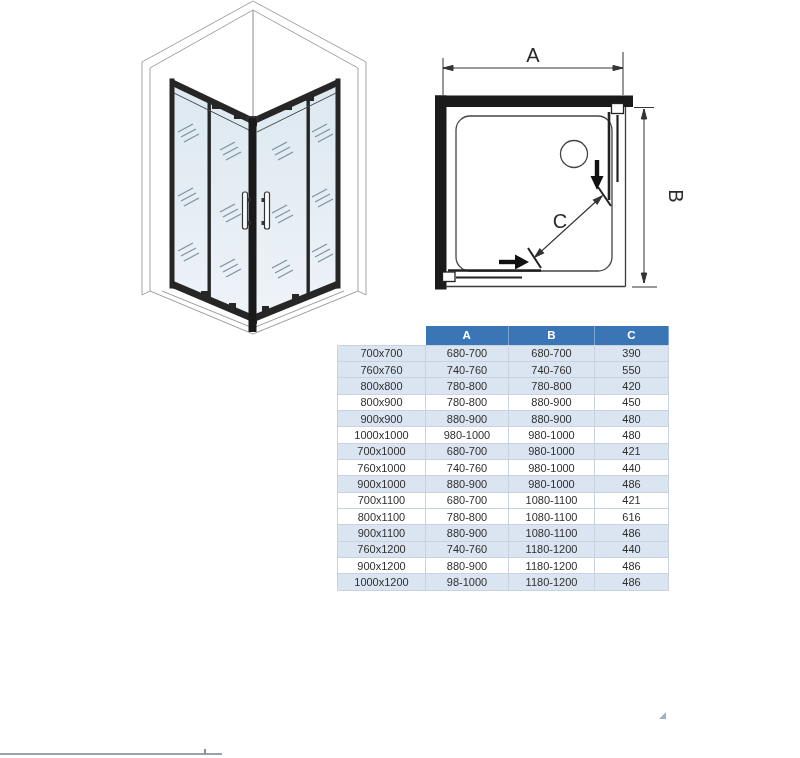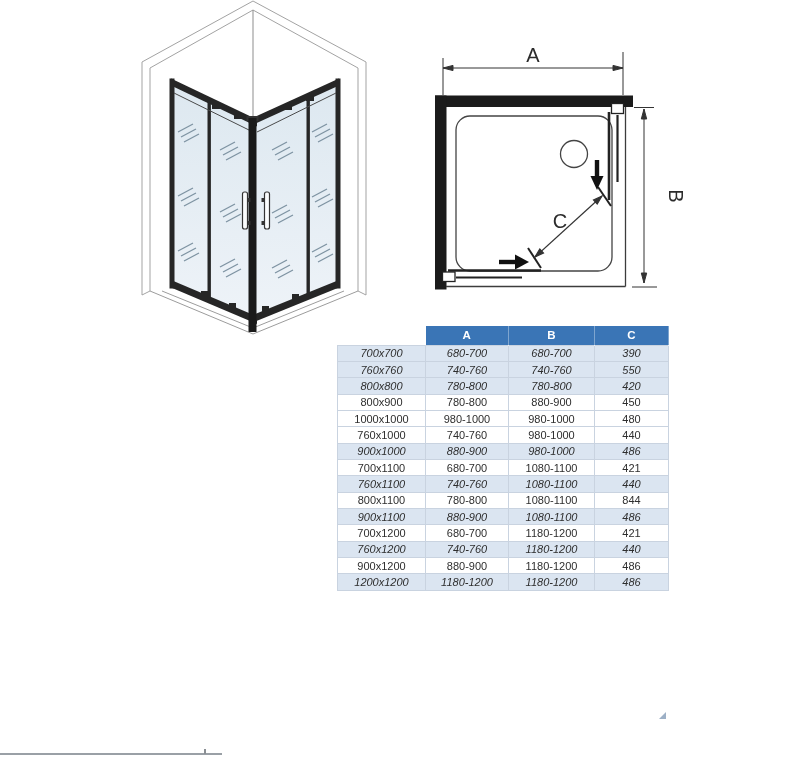--- a/index.html
+++ b/index.html
@@ -25,21 +25,21 @@
     box-sizing:border-box; height:19px; padding:0;
     background:var(--table_header_bg); color:var(--table_header_text);
     font-weight:bold; font-size:11.5px; text-align:center;
     border-right:1px solid rgba(255,255,255,0.35);
   }
   table.size-table thead th.spacer { background:transparent; border:none; }
   table.size-table tbody td {
     box-sizing:border-box; height:16.35px; padding:0; text-align:center;
     border:1px solid var(--table_border); background:#fff; white-space:nowrap;
   }
-  table.size-table tbody tr.alt td { background:var(--table_row_alt_bg);font-style:italic; }
+  table.size-table tbody tr.alt td { background:var(--table_row_alt_bg); }
 
   .resize-mark {
     position:absolute; left:659px; top:712px; width:0; height:0;
     border-left:7px solid transparent; border-bottom:7px solid #9db0c6;
   }
   .bottom-line {
     position:absolute; left:0; top:753px; width:222px; height:1.5px;
     background:#9aa0a6;
   }
   .bottom-line-tick {
@@ -240,83 +240,83 @@
             <td>780-800</td>
             <td>780-800</td>
             <td>420</td>
           </tr>
           <tr>
             <td>800x900</td>
             <td>780-800</td>
             <td>880-900</td>
             <td>450</td>
           </tr>
+          <tr class="alt">
+            <td>900x900</td>
+            <td>880-900</td>
+            <td>880-900</td>
+            <td>480</td>
+          </tr>
           <tr>
             <td>1000x1000</td>
             <td>980-1000</td>
             <td>980-1000</td>
             <td>480</td>
+          </tr>
+          <tr class="alt">
+            <td>700x1000</td>
+            <td>680-700</td>
+            <td>980-1000</td>
+            <td>421</td>
           </tr>
           <tr>
             <td>760x1000</td>
             <td>740-760</td>
             <td>980-1000</td>
             <td>440</td>
           </tr>
           <tr class="alt">
             <td>900x1000</td>
             <td>880-900</td>
             <td>980-1000</td>
             <td>486</td>
           </tr>
           <tr>
             <td>700x1100</td>
             <td>680-700</td>
             <td>1080-1100</td>
             <td>421</td>
           </tr>
-          <tr class="alt">
-            <td>760x1100</td>
-            <td>740-760</td>
-            <td>1080-1100</td>
-            <td>440</td>
-          </tr>
           <tr>
             <td>800x1100</td>
             <td>780-800</td>
             <td>1080-1100</td>
-            <td>844</td>
+            <td>616</td>
           </tr>
           <tr class="alt">
             <td>900x1100</td>
             <td>880-900</td>
             <td>1080-1100</td>
             <td>486</td>
-          </tr>
-          <tr>
-            <td>700x1200</td>
-            <td>680-700</td>
-            <td>1180-1200</td>
-            <td>421</td>
           </tr>
           <tr class="alt">
             <td>760x1200</td>
             <td>740-760</td>
             <td>1180-1200</td>
             <td>440</td>
           </tr>
           <tr>
             <td>900x1200</td>
             <td>880-900</td>
             <td>1180-1200</td>
             <td>486</td>
           </tr>
           <tr class="alt">
-            <td>1200x1200</td>
-            <td>1180-1200</td>
+            <td>1000x1200</td>
+            <td>98-1000</td>
             <td>1180-1200</td>
             <td>486</td>
           </tr>
         </tbody>
     </table>
   </div>
   <div class="resize-mark"></div>
 
   <div class="bottom-line"></div>
   <div class="bottom-line-tick"></div>

